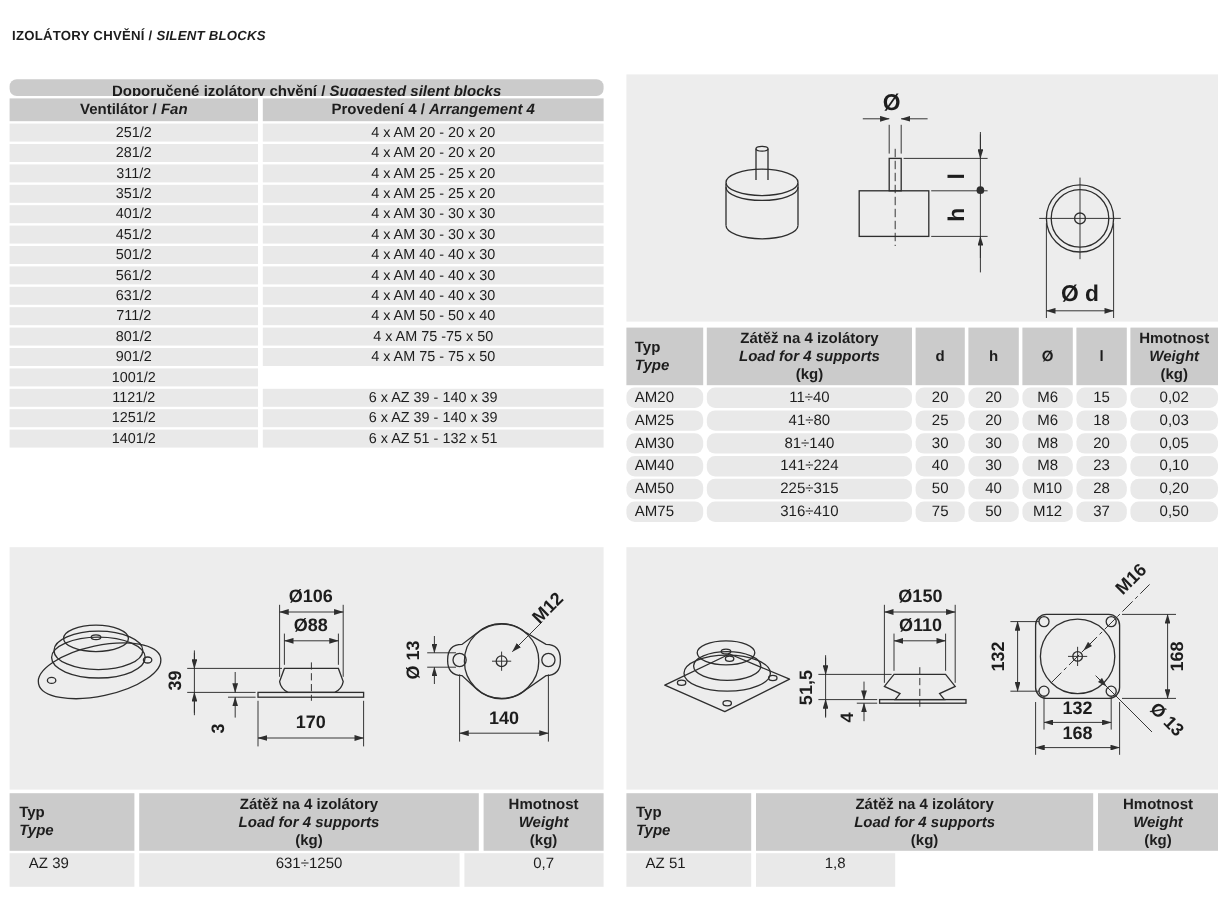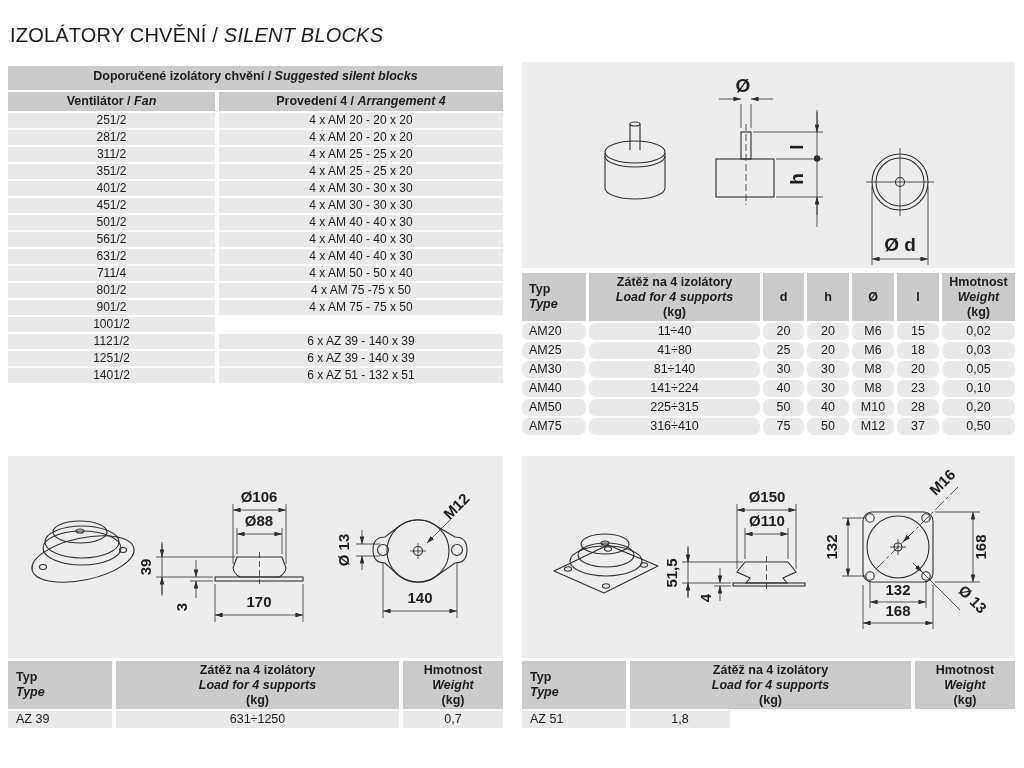--- a/index.html
+++ b/index.html
@@ -4,31 +4,31 @@
 <style>
   html,body{margin:0;padding:0;}
   body{
     width:1024px;height:768px;background:#ffffff;position:relative;overflow:hidden;
     font-family:"Liberation Sans", sans-serif;color:#1d1d1d;
     -webkit-font-smoothing:antialiased;
   }
   .abs{position:absolute;}
   .it{font-style:italic;}
   .title{
-    left:10px;top:24px;font-size:20px;font-weight:normal;letter-spacing:.2px;white-space:nowrap;
+    left:10px;top:24px;font-size:11px;font-weight:bold;letter-spacing:.2px;white-space:nowrap;
   }
   
   .trow{display:flex;margin-bottom:2px;}
   .cell{background:#e9e9e9;font-size:12px;text-align:center;overflow:hidden;white-space:nowrap;}
   .hdr{background:#cbcbcb;font-weight:bold;font-size:12.5px;}
   .datarow .cell{height:15px;line-height:15px;}
   
   .fan-table{left:8px;top:66px;width:495px;}
   .fan-table .trow{gap:4px;}
-  .fan-table .t1{height:24px;line-height:20px;margin-bottom:2px;}
+  .fan-table .t1{height:14px;line-height:20px;margin-bottom:2px;border-radius:6px;}
   .fan-table .h2 .cell{height:19px;line-height:19px;}
   .fan-table .c1{width:207px;}
   .fan-table .c2{flex:1;}
   
   .am-table{left:522px;top:273px;width:493px;}
   .am-table .trow{gap:3px;}
   .am-table .hrow .cell{height:48px;}
   .am-table .datarow .cell{height:17px;line-height:17px;font-size:12.5px;border-radius:7px;}
   .am-table .ctyp{width:64px;text-align:left;padding-left:7px;box-sizing:border-box;}
   .am-table .cload{width:171px;}
@@ -36,21 +36,21 @@
   .am-table .ch{width:42px;}
   .am-table .co{width:42px;}
   .am-table .cl{width:42px;}
   .am-table .cw{flex:1;}
   .stack{display:flex;flex-direction:column;justify-content:center;height:100%;line-height:15px;}
   .single{line-height:48px;}
   
   .bt{width:495px;top:661px;}
   .bt .trow{gap:4px;}
   .bt .hrow .cell{height:48px;}
-  .bt .datarow .cell{height:17px;line-height:17px;font-size:12.5px;}
+  .bt .datarow .cell{height:28px;line-height:17px;font-size:12.5px;padding-left:16px;}
   .bt .ctyp{width:104px;text-align:left;padding-left:8px;box-sizing:border-box;}
   .bt .cload{flex:1;}
   .bt .cw{width:100px;}
   .bt-left{left:8px;}
   .bt-right{left:522px;width:493px;}
   
   .panel{background:#ededed;}
   .p-am{left:522px;top:62px;width:493px;height:206px;}
   .p-az39{left:8px;top:456px;width:495px;height:202px;}
   .p-az51{left:522px;top:456px;width:493px;height:202px;}
@@ -103,21 +103,21 @@
     </div>
   <div class="trow datarow">
       <div class="cell c1">561/2</div>
       <div class="cell c2">4 x AM 40 - 40 x 30</div>
     </div>
   <div class="trow datarow">
       <div class="cell c1">631/2</div>
       <div class="cell c2">4 x AM 40 - 40 x 30</div>
     </div>
   <div class="trow datarow">
-      <div class="cell c1">711/4</div>
+      <div class="cell c1">711/2</div>
       <div class="cell c2">4 x AM 50 - 50 x 40</div>
     </div>
   <div class="trow datarow">
       <div class="cell c1">801/2</div>
       <div class="cell c2">4 x AM 75 -75 x 50</div>
     </div>
   <div class="trow datarow">
       <div class="cell c1">901/2</div>
       <div class="cell c2">4 x AM 75 - 75 x 50</div>
     </div>

